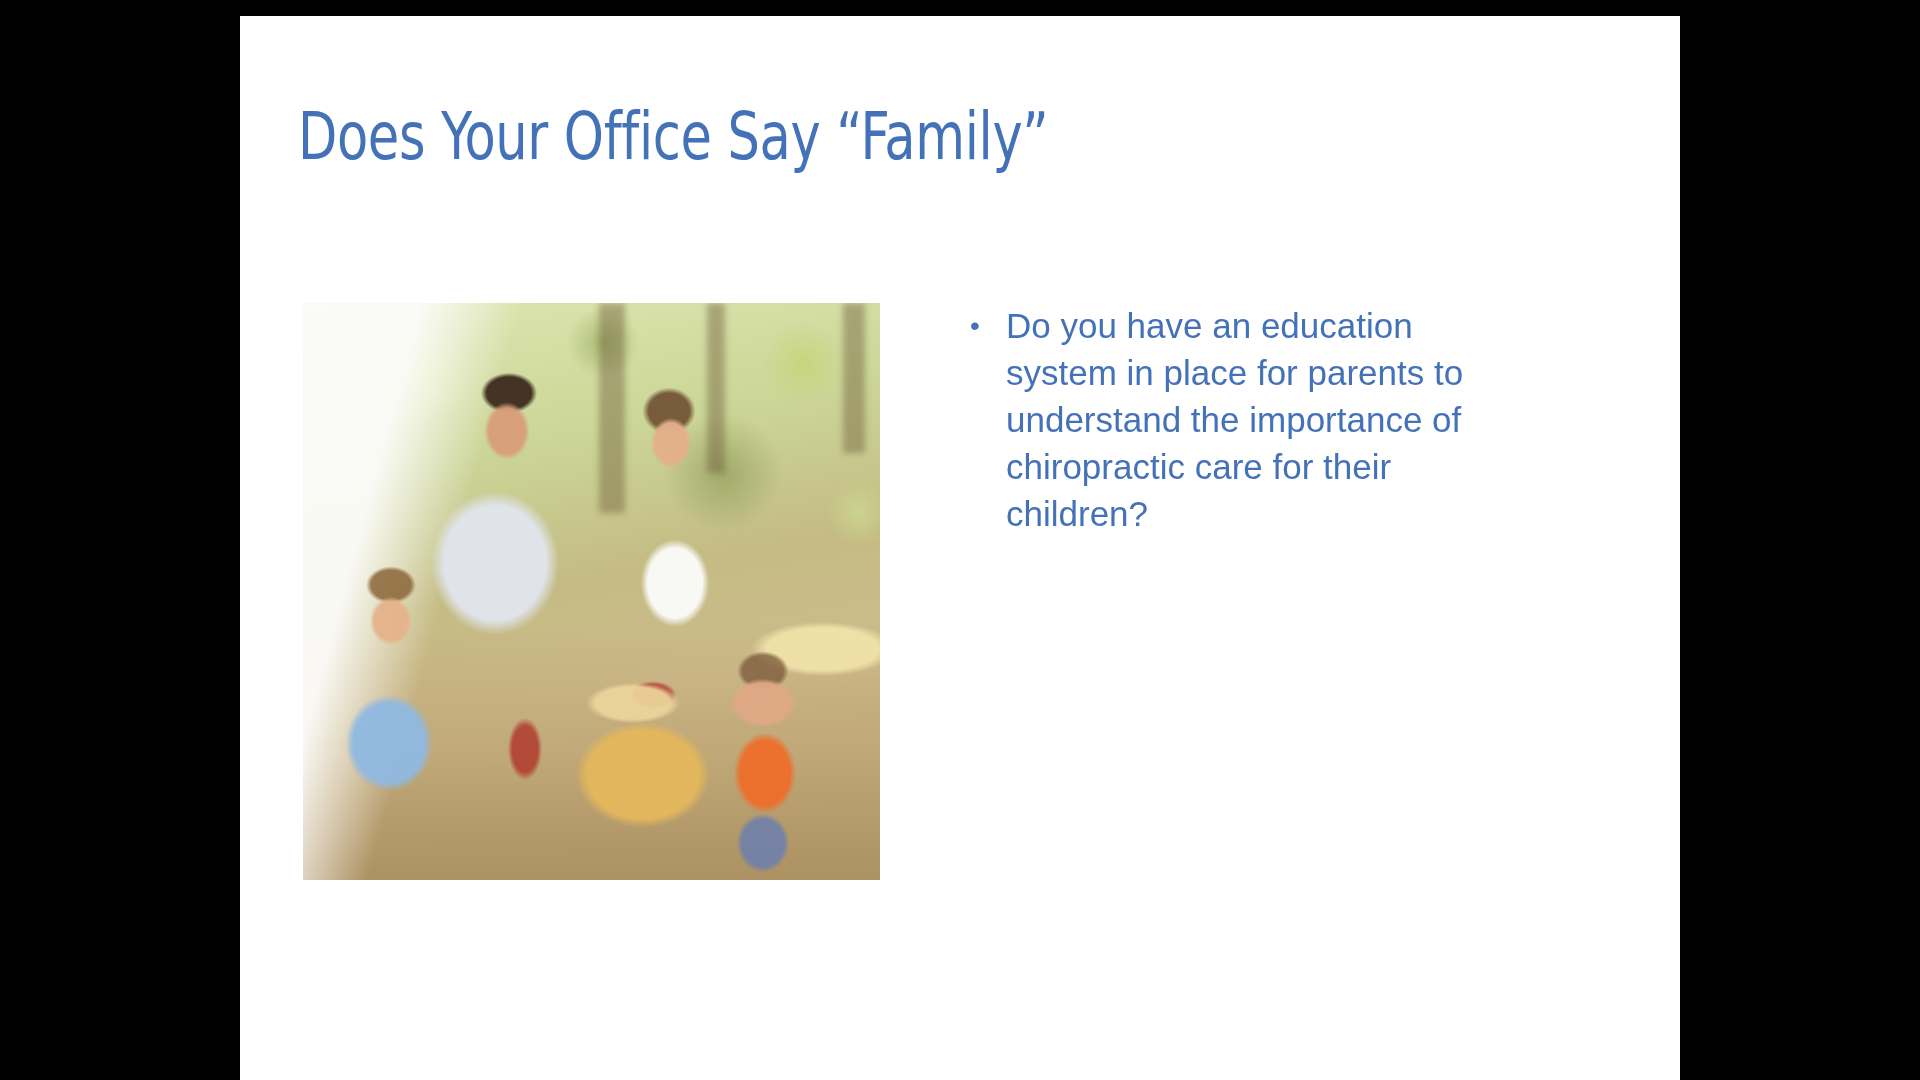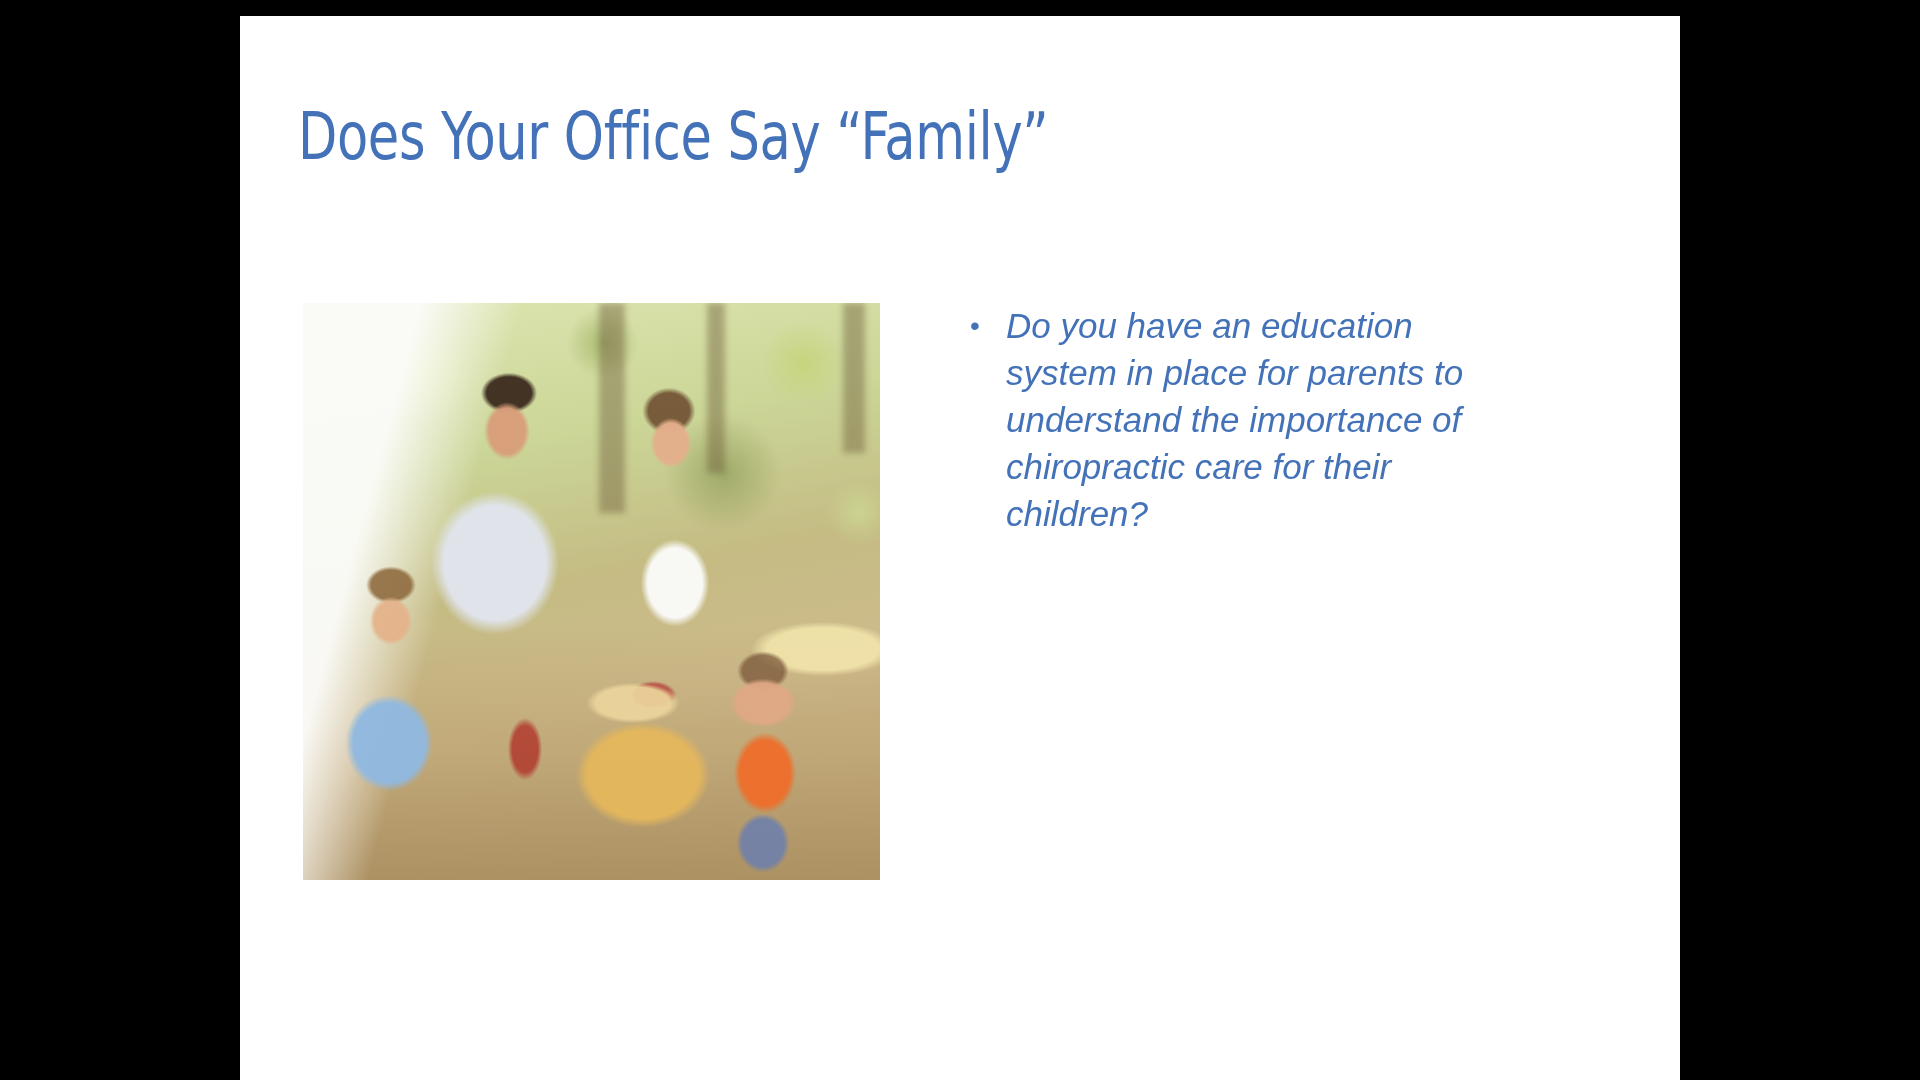--- a/index.html
+++ b/index.html
@@ -137,21 +137,20 @@
     flex: 0 0 auto;
     width: 36px;
     font-size: 28px;
     line-height: 47px;
     text-align: left;
     color: #4472B8;
   }
   .bullet-text {
     flex: 1 1 auto;
     max-width: 480px;
-    font-style: italic;
   }
 </style>
 </head>
 <body>
 
 <div id="viewport">
 
   <div class="letterbox left"></div>
   <div class="letterbox right"></div>
 

